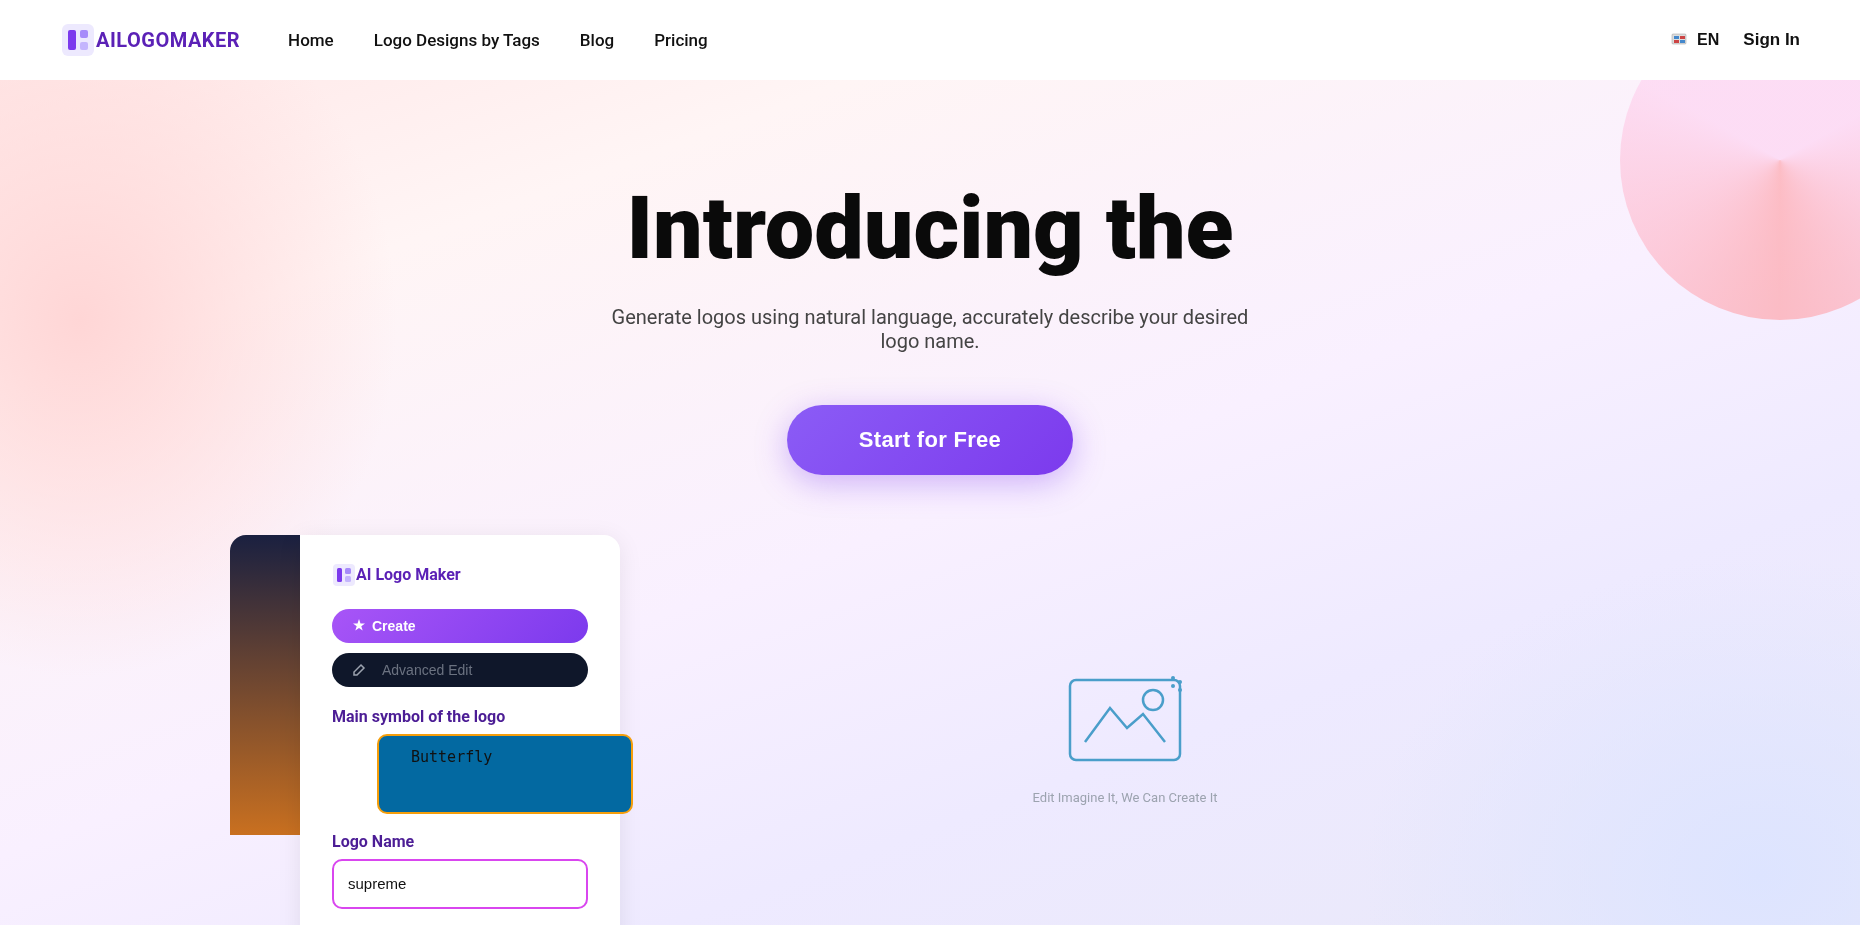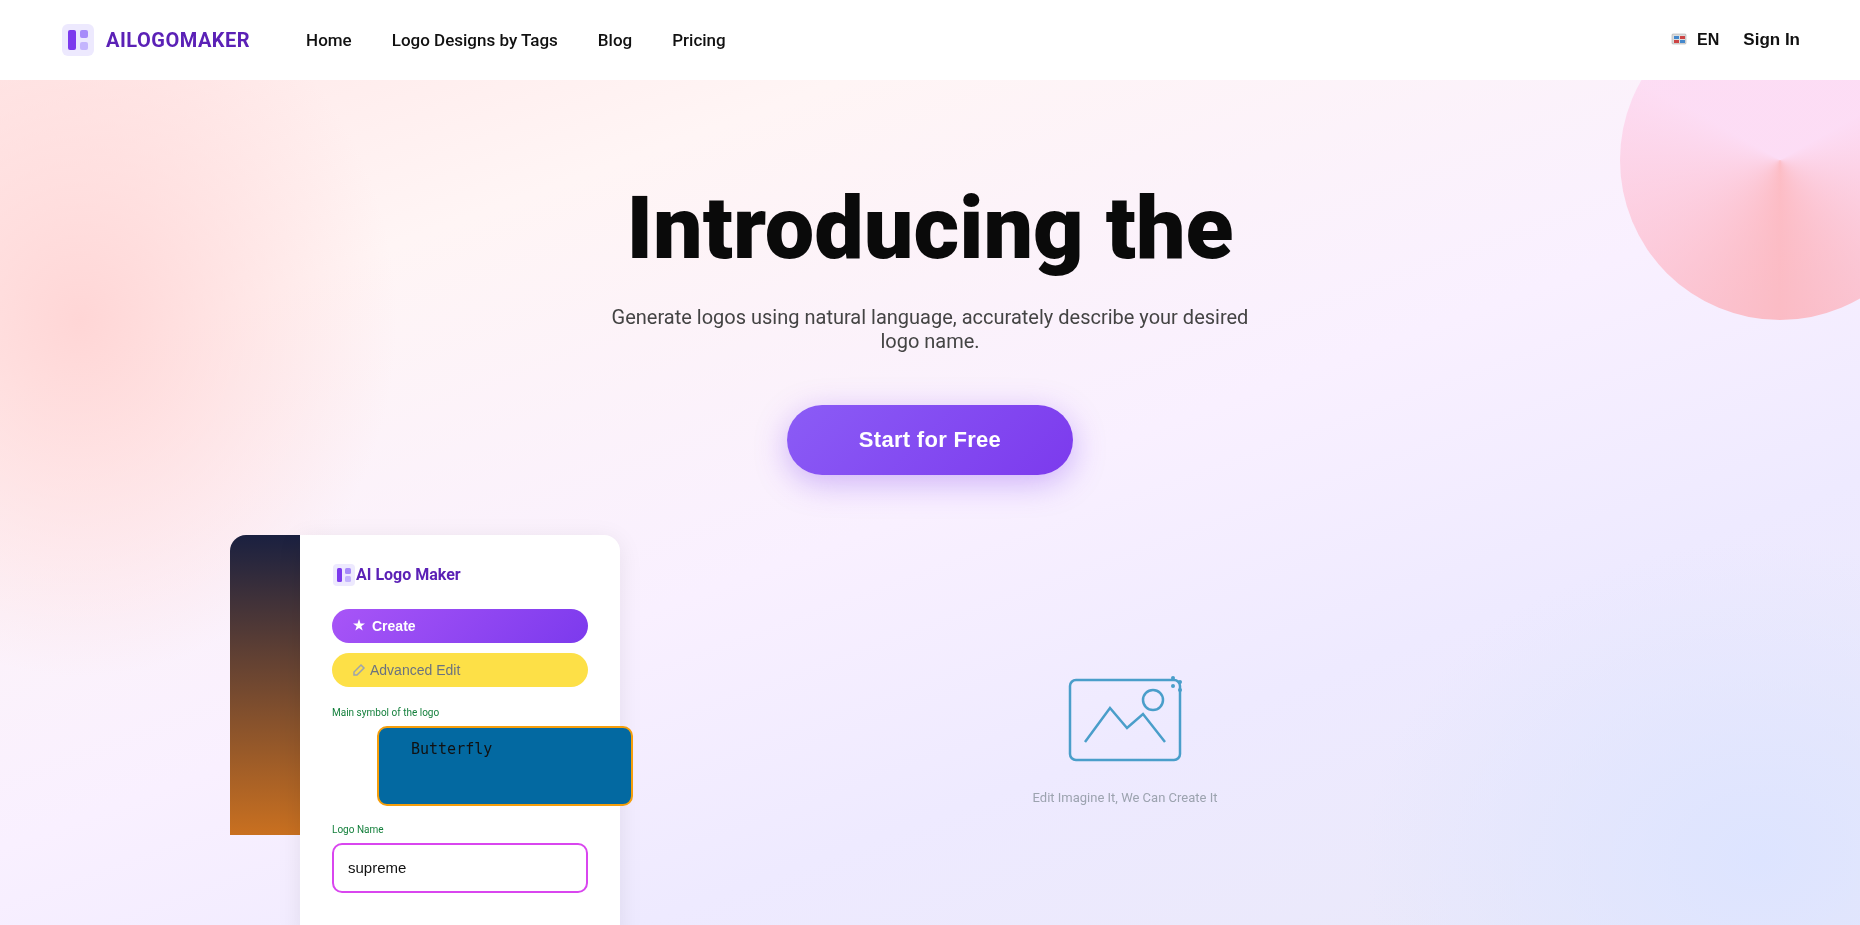--- a/index.html
+++ b/index.html
@@ -26,42 +26,41 @@
 
     .nav-left {
       display: flex;
       align-items: center;
       gap: 48px;
     }
 
     .logo-mark {
       display: flex;
       align-items: center;
-      gap: 10px;
+      gap: 0;
       text-decoration: none;
     }
 
     .logo-icon {
       width: 36px;
       height: 36px;
     }
 
     .logo-text {
       font-size: 20px;
       font-weight: 700;
       color: #5b21b6;
       letter-spacing: 0.5px;
     }
 
     .nav-links {
       display: flex;
       align-items: center;
       gap: 40px;
       list-style: none;
-      margin-left: 8px;
     }
 
     .nav-links a {
       text-decoration: none;
       font-size: 17px;
       font-weight: 500;
       color: #111;
     }
 
     .nav-right {
@@ -239,42 +238,43 @@
       padding: 9px 20px;
       font-size: 14px;
       font-weight: 600;
       cursor: pointer;
       display: flex;
       align-items: center;
       gap: 6px;
     }
 
     .tab-advanced {
-      background: #fde047;
+      background: #0f172a;
       color: #6b7280;
       border: none;
       border-radius: 24px;
       padding: 9px 20px;
       font-size: 14px;
       font-weight: 500;
       cursor: pointer;
       display: flex;
       align-items: center;
-      gap: 4px;
+      gap: 16px;
     }
 
     .form-group {
       margin-bottom: 18px;
     }
 
     .form-label {
-      font-size: 10px;
-      color: #15803d;
+      font-size: 16px;
+      color: #4c1d95;
       margin-bottom: 8px;
       display: block;
+      font-weight: bold;
     }
 
     .form-input {
       width: 100%;
       padding: 12px 32px;
       border: 2px solid #f59e0b;
       border-radius: 10px;
       font-size: 15px;
       color: #111;
       outline: none;

